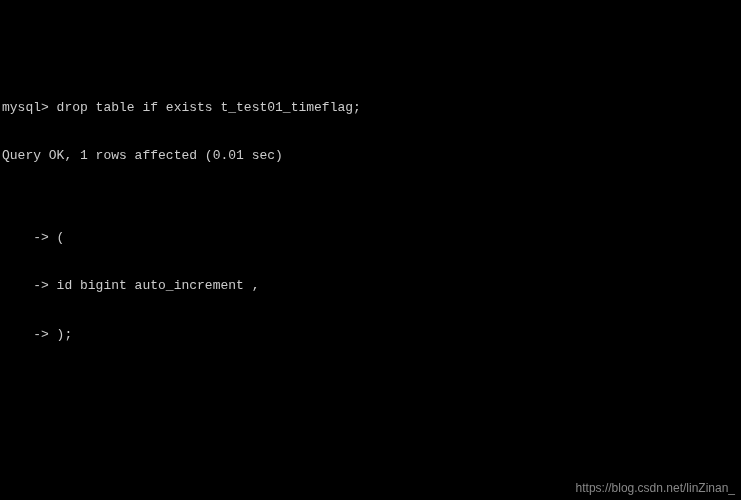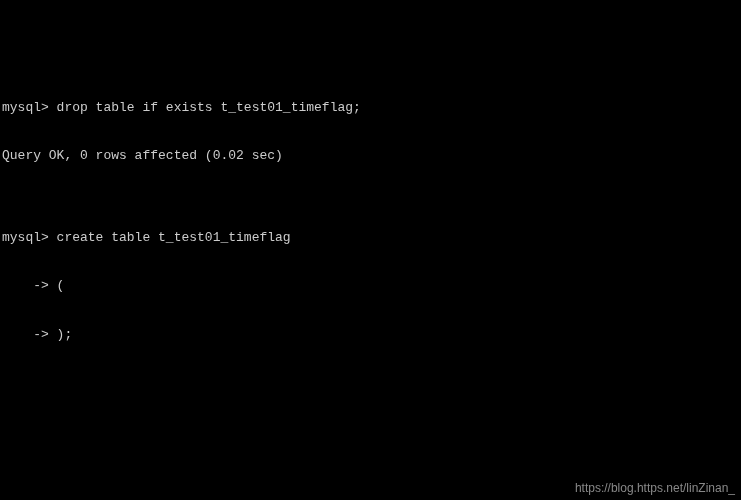--- a/index.html
+++ b/index.html
@@ -36,24 +36,24 @@
       white-space: nowrap;
     }
   </style>
 </head>
 <body>
 
 
 
 <div class="terminal">
   <span class="line">mysql&gt; drop table if exists t_test01_timeflag;</span>
-  <span class="line">Query OK, 0 rows affected (0.02 sec)</span>
+  <span class="line">Query OK, 1 rows affected (0.01 sec)</span>
   <span class="line"></span>
-  <span class="line">mysql&gt; create table t_test01_timeflag</span>
   <span class="line">    -&gt; (</span>
+  <span class="line">    -&gt; id bigint auto_increment ,</span>
   <span class="line">    -&gt; );</span>
   
   <span class="line"></span>
   
   
   
   <span class="line"></span>
   
   
   <span class="line"></span>
@@ -69,16 +69,16 @@
   
   
   
   
   
   
   
   
 </div>
 
-<div class="watermark">https://blog.https.net/linZinan_</div>
+<div class="watermark">https://blog.csdn.net/linZinan_</div>
 
 
 
 
 </body></html>

